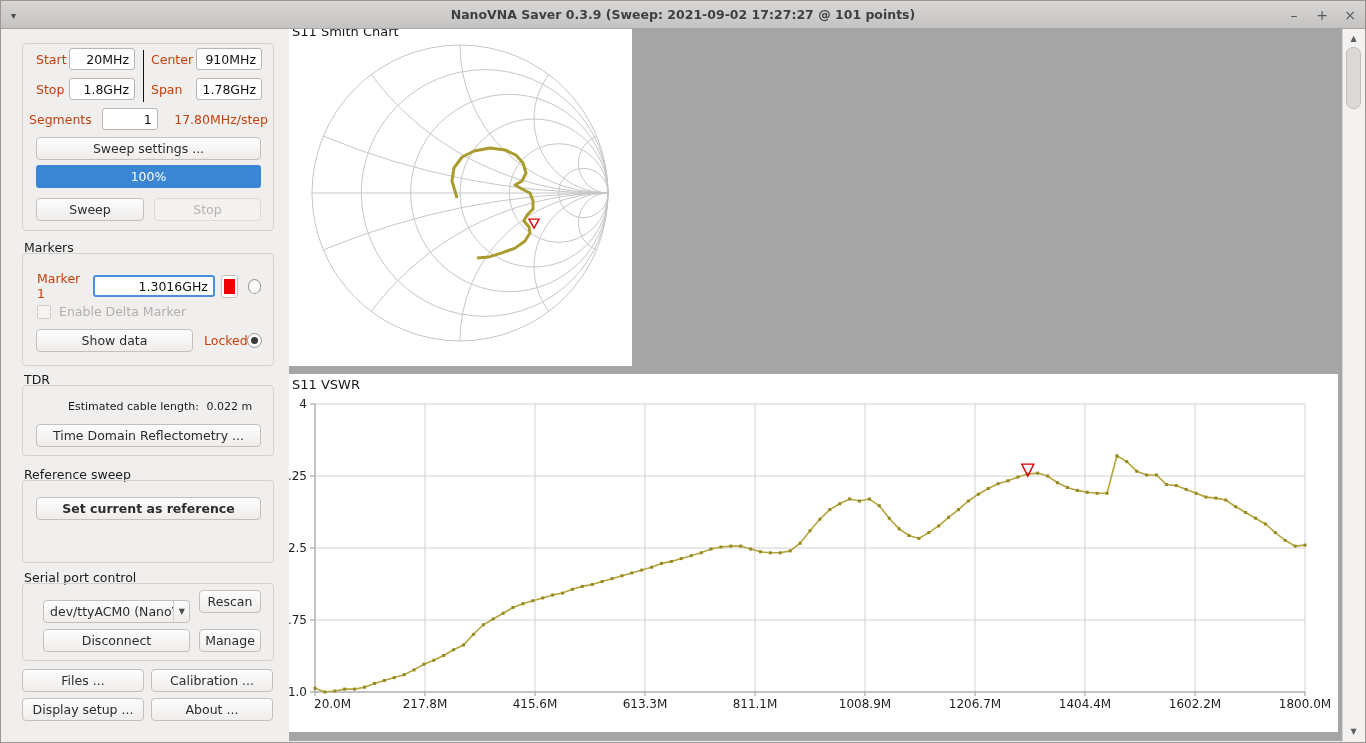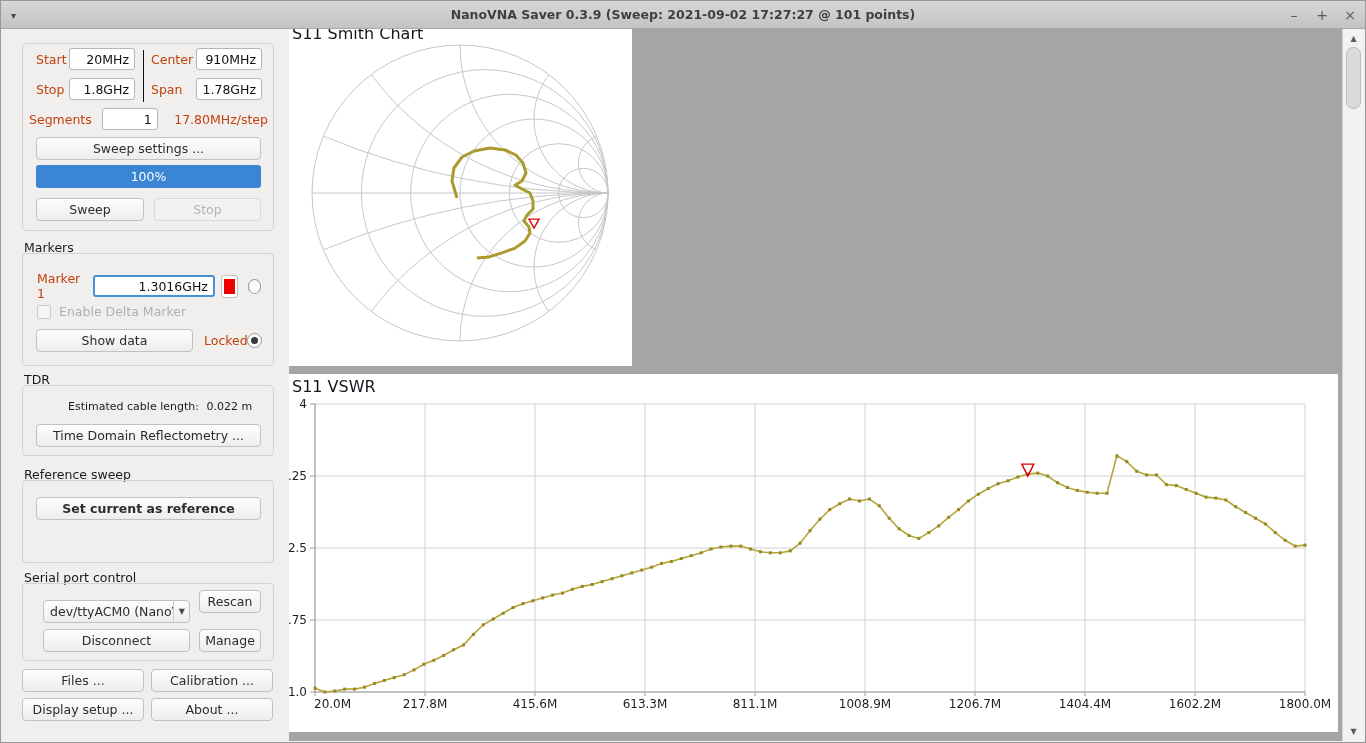--- a/index.html
+++ b/index.html
@@ -37,21 +37,21 @@
   .seg-row { position:absolute; left:6px; top:64px; width:239px; display:flex; align-items:center; }
   .vdivider { position:absolute; left:120px; top:6px; width:1px; height:52px; background:#1a1a1a; }
 
   .swatch-btn { width:19px; height:23px; background:#fff; border:1px solid #c3c0bd; border-radius:3px; display:flex; align-items:center; justify-content:center; }
   .swatch-red { width:11px; height:15px; background:#ee0000; }
 
   
   .chart-widget { position:absolute; background:#fff; overflow:hidden; }
   .smith-widget { left:0; top:0; width:343px; height:337px; }
   .vswr-widget { left:0; top:345px; width:1049px; height:358px; }
-  .chart-title { position:absolute; left:3px; font-size:16px; color:#16161f; z-index:2; }
+  .chart-title { position:absolute; left:3px; font-size:13px; color:#16161f; z-index:2; }
   .smith-title { top:-5px; }
   .vswr-title { top:3px; }
 
   
   .scroll-arrow { position:absolute; left:0; width:100%; text-align:center; font-size:8px; color:#5c5c5c; }
   .scroll-thumb { position:absolute; left:3px; width:15px; border:1px solid #bfbdbb; border-radius:7px; background:#dcdad8; }
 </style>
 </head>
 <body>
 

